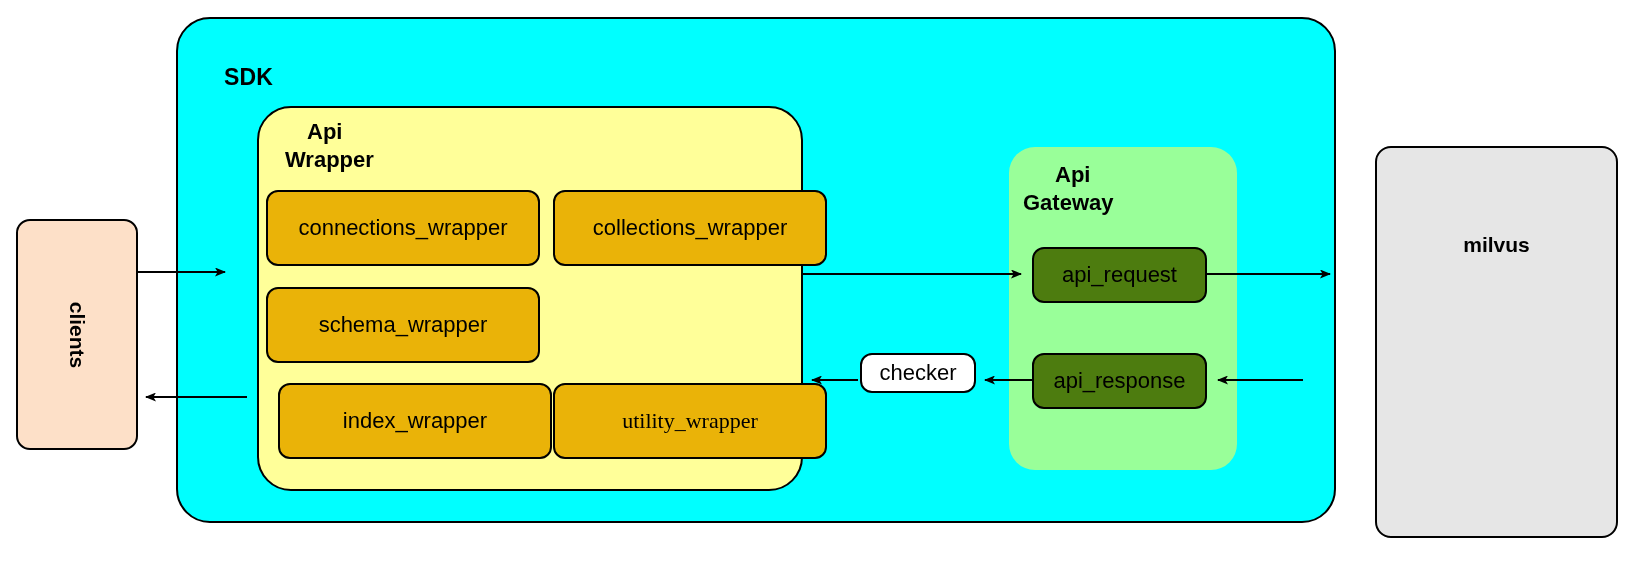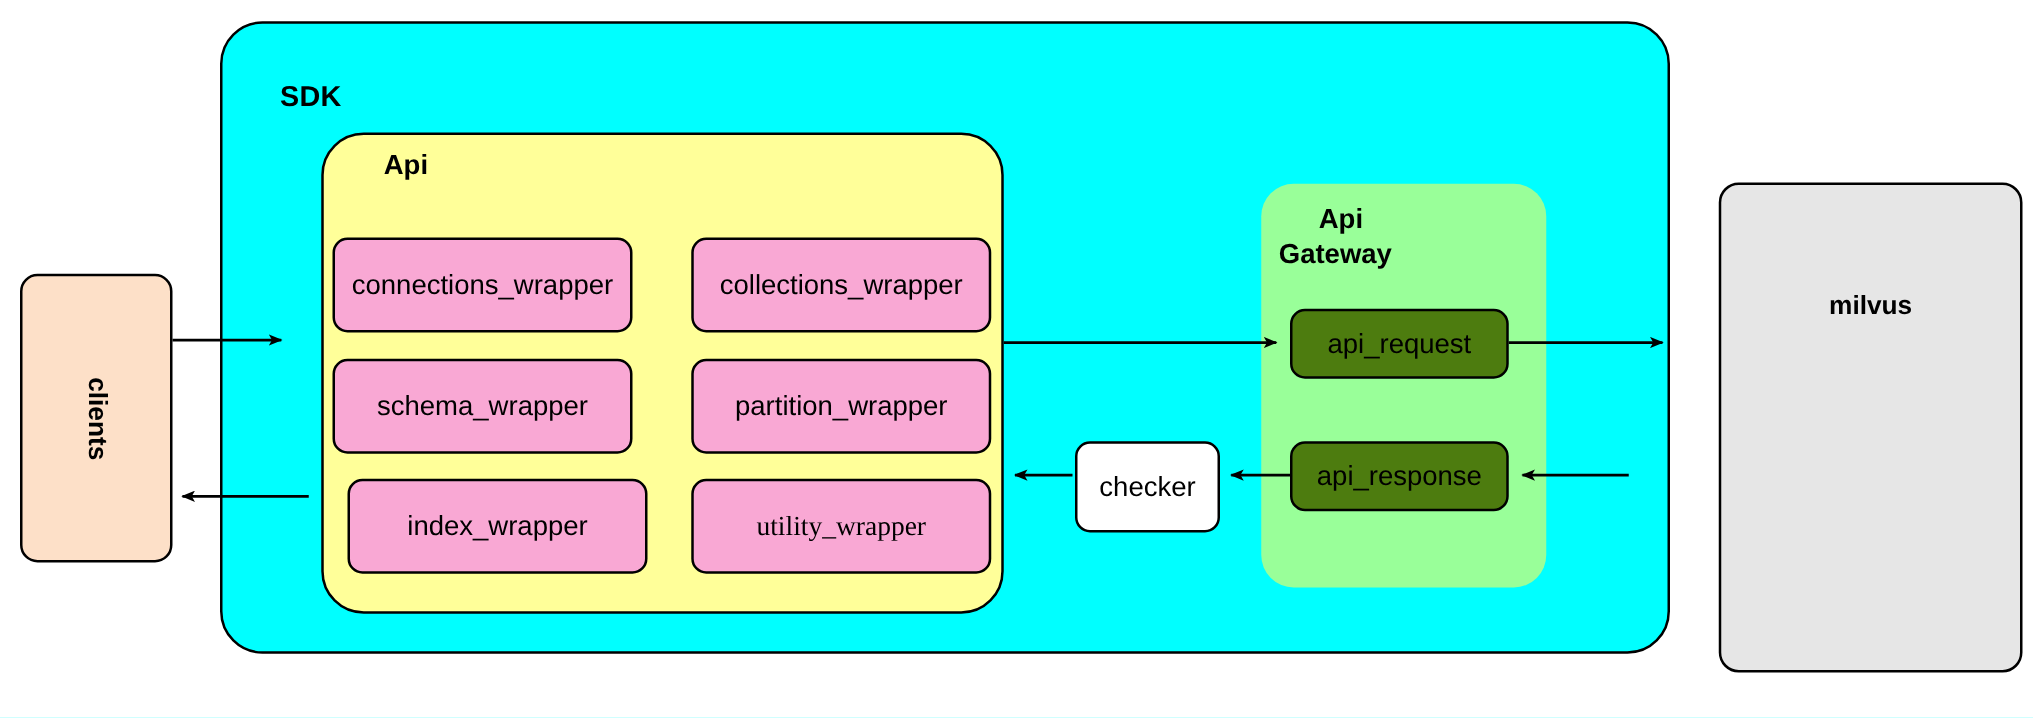--- a/index.html
+++ b/index.html
@@ -66,25 +66,25 @@
     font-size: 22px;
     font-weight: bold;
     line-height: 1.25;
     width: 140px;
     text-align: left;
   }
   #api-wrapper-label .l1 { display: block; padding-left: 22px; }
   #api-wrapper-label .l2 { display: block; }
 
   .wrapper-cell {
-    background: #f9a8d4;
+    background: #eab308;
     border: 2px solid #000000;
     border-radius: 12px;
     font-size: 22px;
-    width: 240px;
+    width: 274px;
     height: 76px;
   }
 
   #cell-connections { left: 266px; top: 190px; }
   #cell-collections { left: 553px; top: 190px; }
   #cell-schema     { left: 266px; top: 287px; }
   #cell-partition  { left: 553px; top: 287px; }
   #cell-index      { left: 266px; top: 383px; margin-left: 12px; }
   #cell-utility    { left: 553px; top: 383px; font-family: Liberation Serif, serif; }
 
@@ -121,21 +121,21 @@
     height: 56px;
   }
   #cell-api-request  { left: 1032px; top: 247px; }
   #cell-api-response { left: 1032px; top: 353px; }
 
   
   #cell-checker {
     left: 860px;
     top: 353px;
     width: 116px;
-    height: 73px;
+    height: 40px;
     background: #ffffff;
     border: 2px solid #000000;
     border-radius: 12px;
     font-size: 22px;
   }
 
   
   #box-clients {
     left: 16px;
     top: 219px;
@@ -183,27 +183,27 @@
     <span class="vlabel">clients</span>
   </div>
 
   <div class="box" id="sdk-container">
     <div id="sdk-label">SDK</div>
   </div>
 
   <div class="box" id="api-wrapper-group">
     <div id="api-wrapper-label">
       <span class="l1">Api</span>
+      <span class="l2">Wrapper</span>
     </div>
   </div>
 
   <div class="box wrapper-cell" id="cell-connections">connections_wrapper</div>
   <div class="box wrapper-cell" id="cell-schema">schema_wrapper</div>
   <div class="box wrapper-cell" id="cell-collections">collections_wrapper</div>
-  <div class="box wrapper-cell" id="cell-partition">partition_wrapper</div>
   <div class="box wrapper-cell" id="cell-index">index_wrapper</div>
   <div class="box wrapper-cell" id="cell-utility">utility_wrapper</div>
 
   <div class="box" id="api-gateway-group">
     <div id="api-gateway-label">
       <span class="l1">Api</span>
       <span class="l2">Gateway</span>
     </div>
   </div>
 

